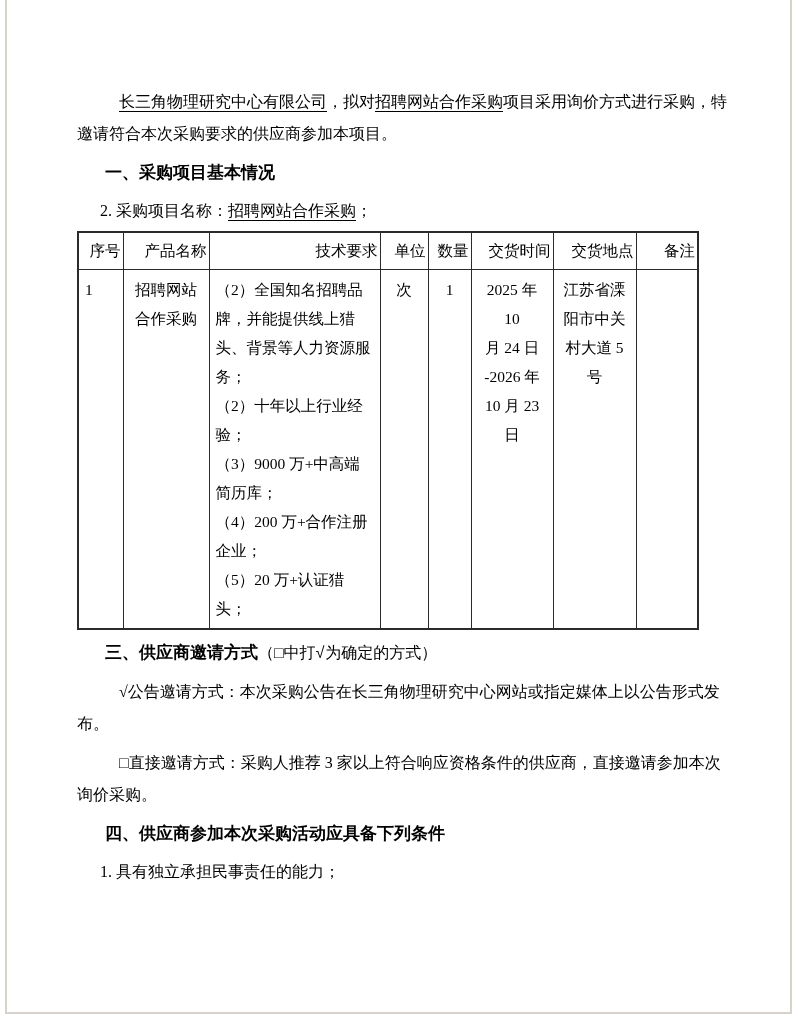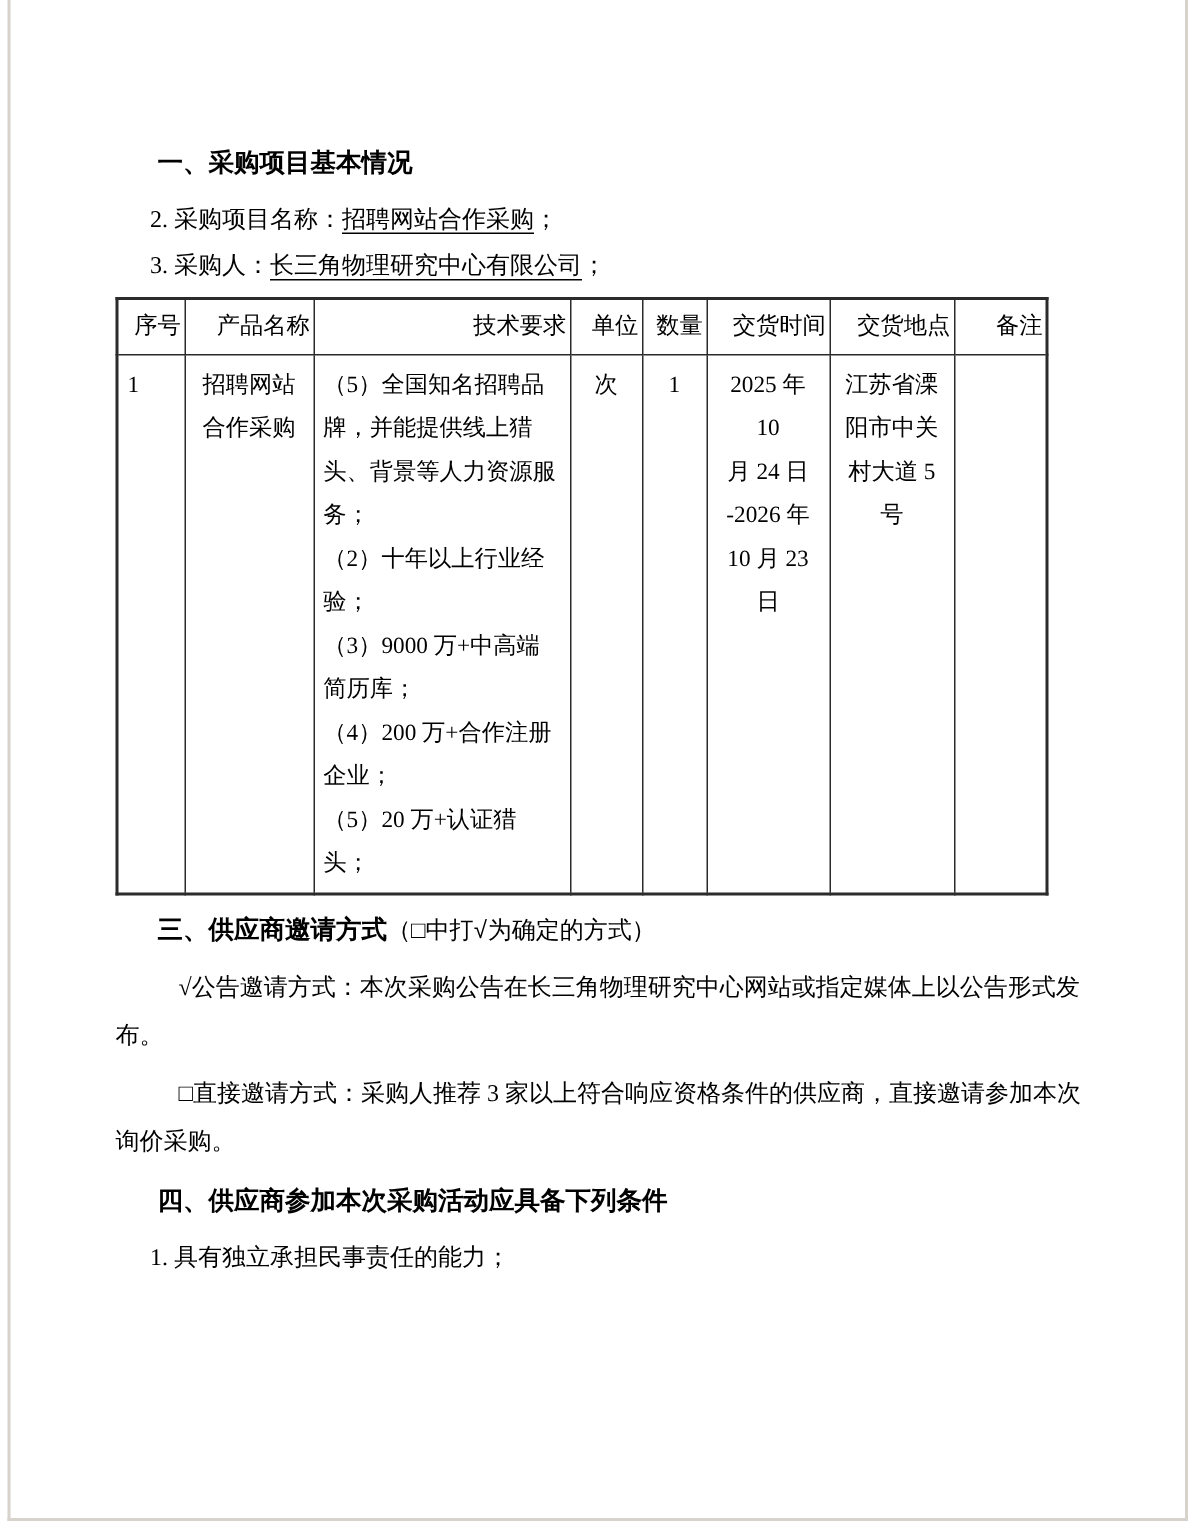--- a/index.html
+++ b/index.html
@@ -71,25 +71,25 @@
 </style>
 </head>
 <body>
 
 <div class="edge-v edge-left"></div>
 <div class="edge-v edge-right"></div>
 <div class="edge-bottom"></div>
 
 <div class="content">
 
+  <p class="para"><span class="u">长三角物理研究中心有限公司</span><span>，拟对</span><span class="u">招聘网站合作采购</span><span>项目采用询价方式进行采购，特邀请符合本次采购要求的供应商参加本项目。</span></p>
 
   <h3 class="sec">一、采购项目基本情况</h3>
 
   <p class="item"><span>2. 采购项目名称：</span><span class="u">招聘网站合作采购</span><span>；</span></p>
-  <p class="item"><span>3. 采购人：</span><span class="u">长三角物理研究中心有限公司</span><span>；</span></p>
 
 
   <table class="summary">
     <colgroup>
       <col style="width:45px">
         <col style="width:86px">
         <col style="width:171px">
         <col style="width:48px">
       <col style="width:43px">
         <col style="width:82px">
@@ -106,21 +106,21 @@
         <th>交货时间</th>
         <th>交货地点</th>
         <th>备注</th>
       </tr>
     </thead>
     <tbody>
       <tr>
         <td class="seq">1</td>
         <td class="c">招聘网站合作采购</td>
         <td class="tech">
-          <p>（5）全国知名招聘品牌，并能提供线上猎头、背景等人力资源服务；</p>
+          <p>（2）全国知名招聘品牌，并能提供线上猎头、背景等人力资源服务；</p>
           <p>（2）十年以上行业经验；</p>
           <p>（3）9000 万+中高端简历库；</p>
           <p>（4）200 万+合作注册企业；</p>
           <p>（5）20 万+认证猎头；</p>
         </td>
         <td class="c">次</td>
         <td class="c">1</td>
         <td class="c pre">2025 年 10
 月 24 日
 -2026 年

